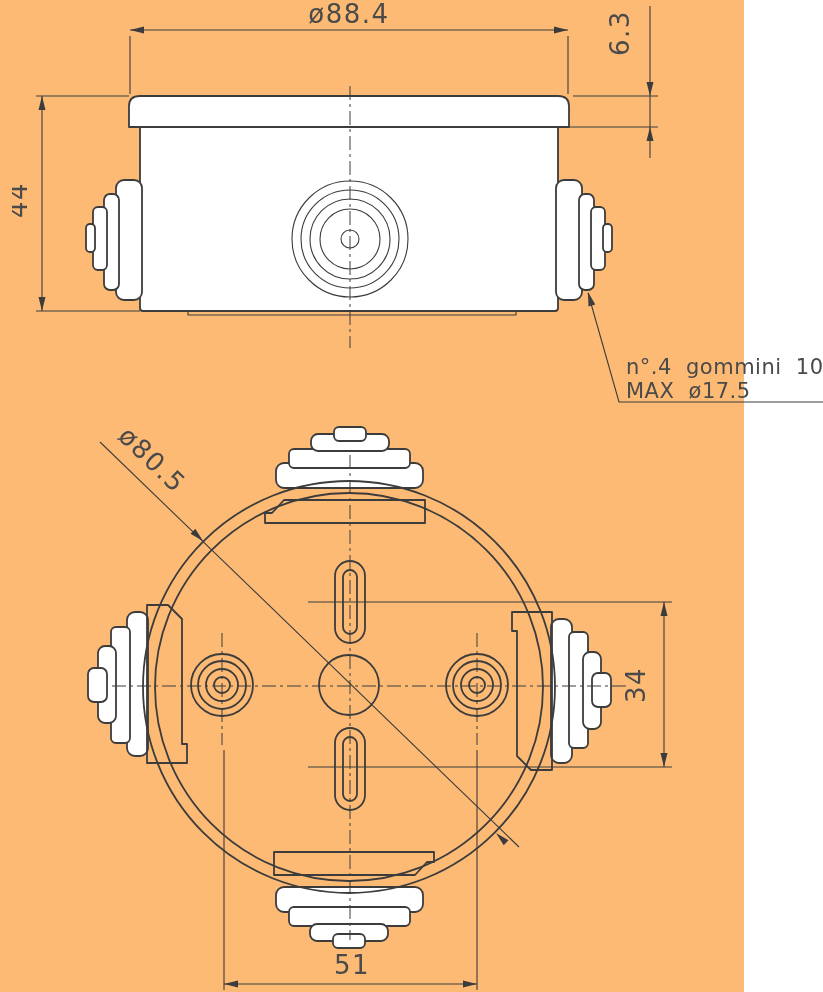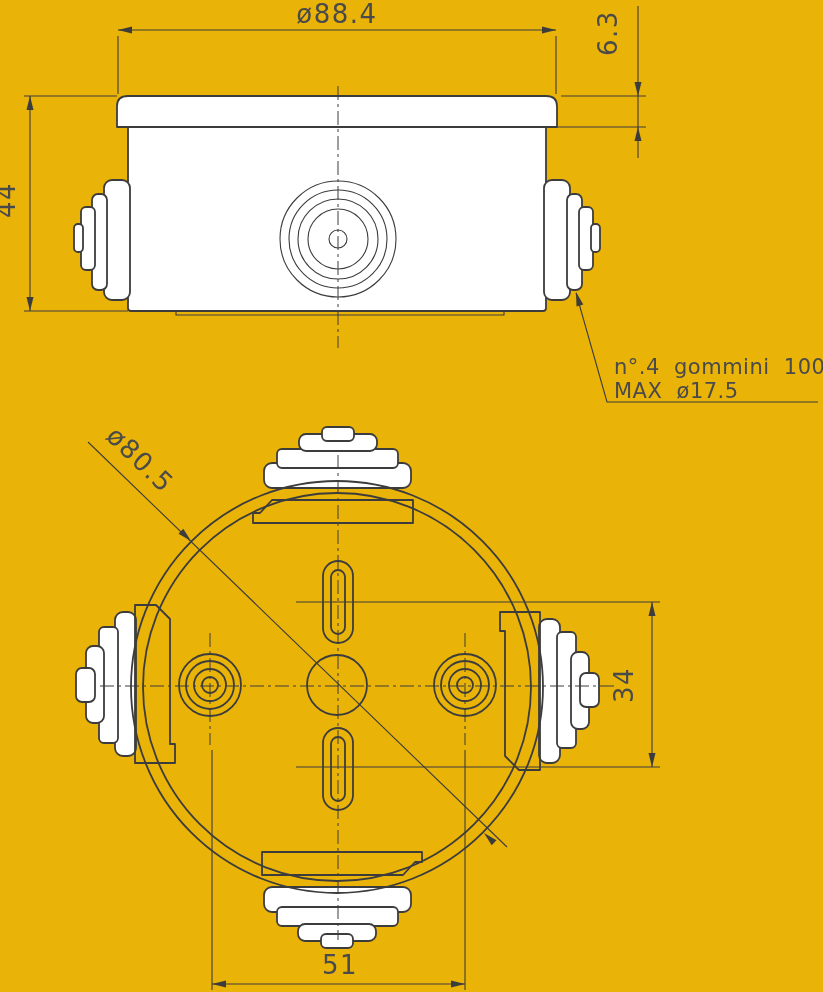--- a/index.html
+++ b/index.html
@@ -1,16 +1,16 @@
 <!DOCTYPE html>
 <html><head>
 <meta charset="utf-8">
 <style>
   html,body{margin:0;padding:0;background:#ffffff;}
-  .page{width:823px;height:992px;background:#eab308;position:relative;font-family:"DejaVu Sans",sans-serif;}
+  .page{width:732px;height:992px;background:#fdba74;position:relative;font-family:"DejaVu Sans",sans-serif;padding-left:12px;}
   svg{display:block;}
   .outline{fill:#ffffff;stroke:#3c3c3c;stroke-width:1.8;stroke-linejoin:round;}
   .outline-t{fill:none;stroke:#3c3c3c;stroke-width:1.8;stroke-linejoin:round;}
   .thin{fill:none;stroke:#3c3c3c;stroke-width:1.1;}
   .cline{fill:none;stroke:#3c3c3c;stroke-width:1;stroke-dasharray:14 4 3 4;}
   .arrow{fill:#3c3c3c;stroke:none;}
   .dimtext{fill:#4a4a4a;font-size:26px;letter-spacing:1.5px;}
   .notetext{fill:#4a4a4a;font-size:21px;letter-spacing:0.5px;word-spacing:7px;}
 </style>
 </head>

